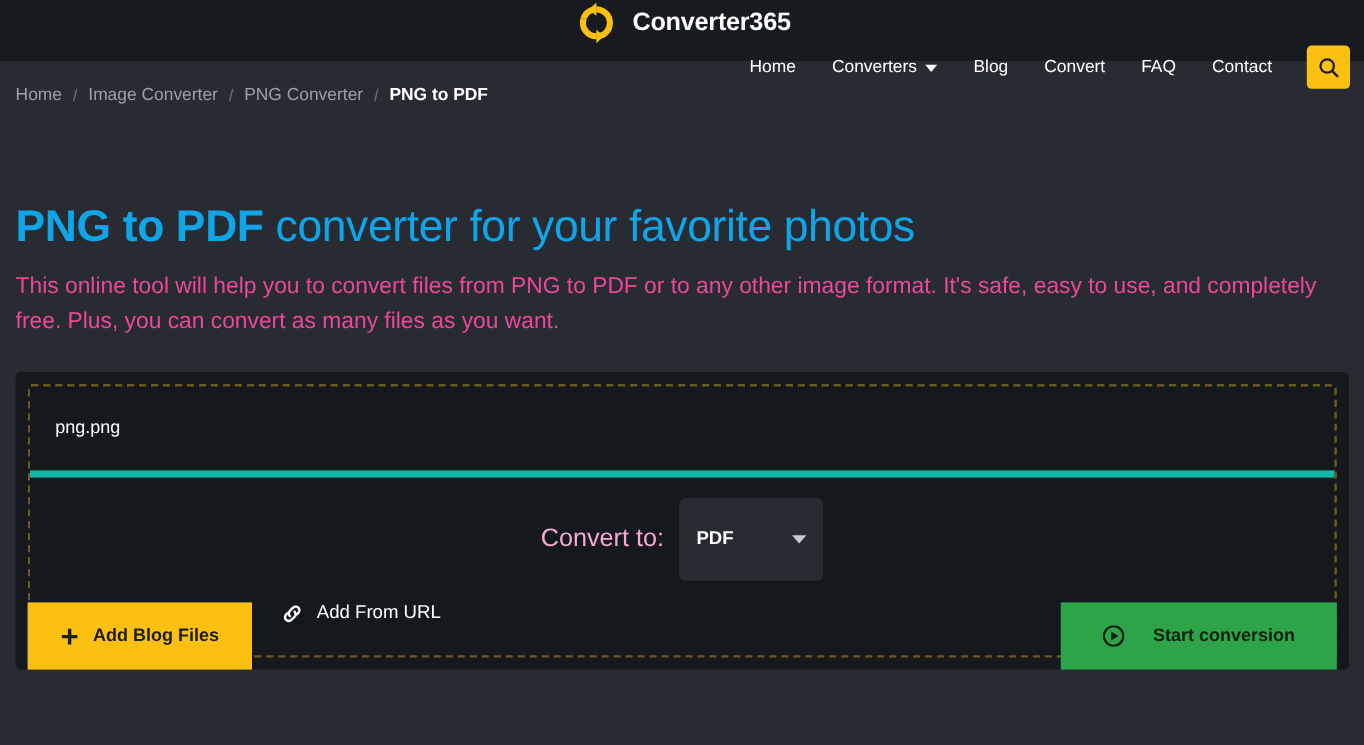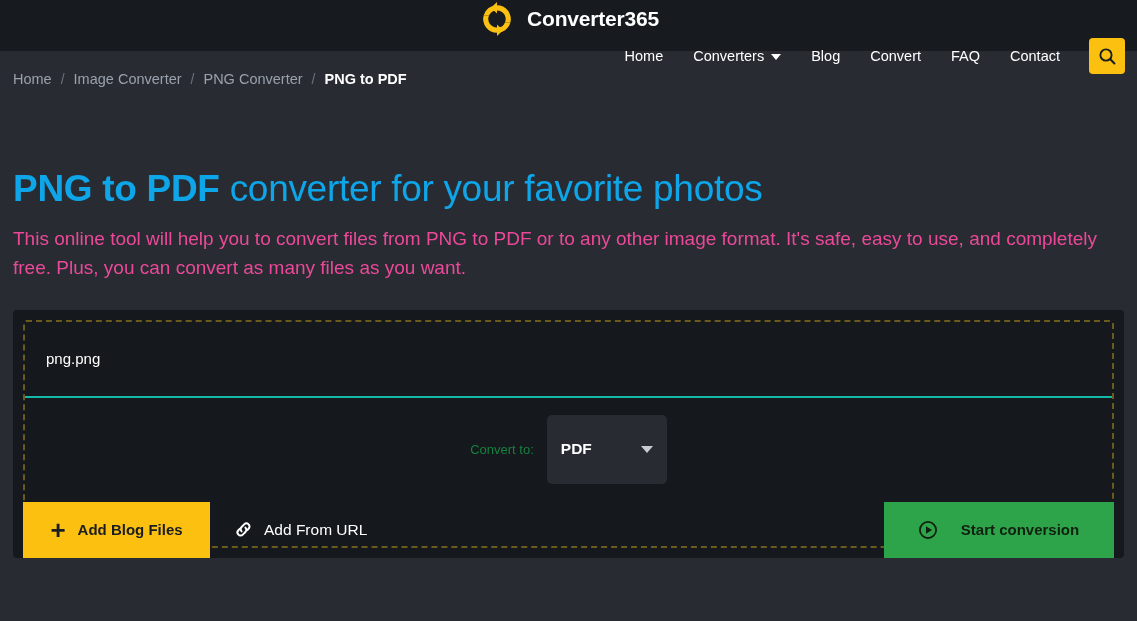--- a/index.html
+++ b/index.html
@@ -150,21 +150,21 @@
     border-radius: 3px;
     height: 100%;
     position: relative;
   }
 
   .file-row {
     display: flex;
     align-items: center;
     height: 76px;
     padding: 0 21px 0 21px;
-    border-bottom: 2px solid #14b8a6;
+    border-bottom: 6px solid #14b8a6;
   }
 
   .file-name {
     font-size: 15px;
     color: #ffffff;
   }
 
   .file-right {
     margin-left: auto;
     display: flex;
@@ -191,22 +191,22 @@
 
   .convert-row {
     display: flex;
     align-items: center;
     justify-content: center;
     gap: 13px;
     height: 103px;
   }
 
   .convert-label {
-    font-size: 13px;
-    color: #15803d;
+    font-size: 21px;
+    color: #f9a8d4;
   }
 
   .format-select {
     width: 120px;
     height: 69px;
     background: #282c32;
     border-radius: 5px;
     display: flex;
     align-items: center;
     padding: 0 14px;
@@ -256,21 +256,21 @@
 
   .plus-glyph {
     font-size: 26px;
     font-weight: bold;
     line-height: 0.7;
     display: inline-block;
   }
 
   .btn-add-url {
     display: flex;
-    align-items: center;
+    align-items: flex-start;
     gap: 11px;
     font-size: 15.5px;
     color: #ffffff;
     padding: 0 24px;
     cursor: pointer;
     height: 56px;
     background: transparent;
     border: none;
   }
 

